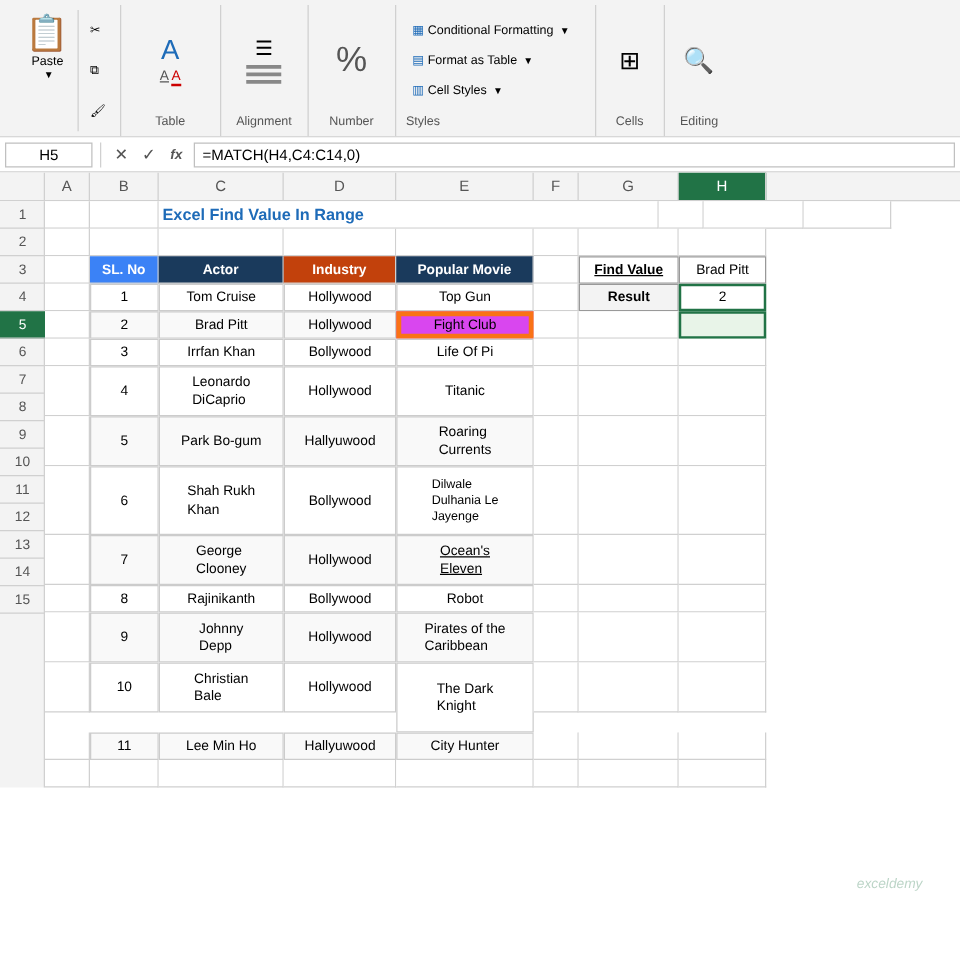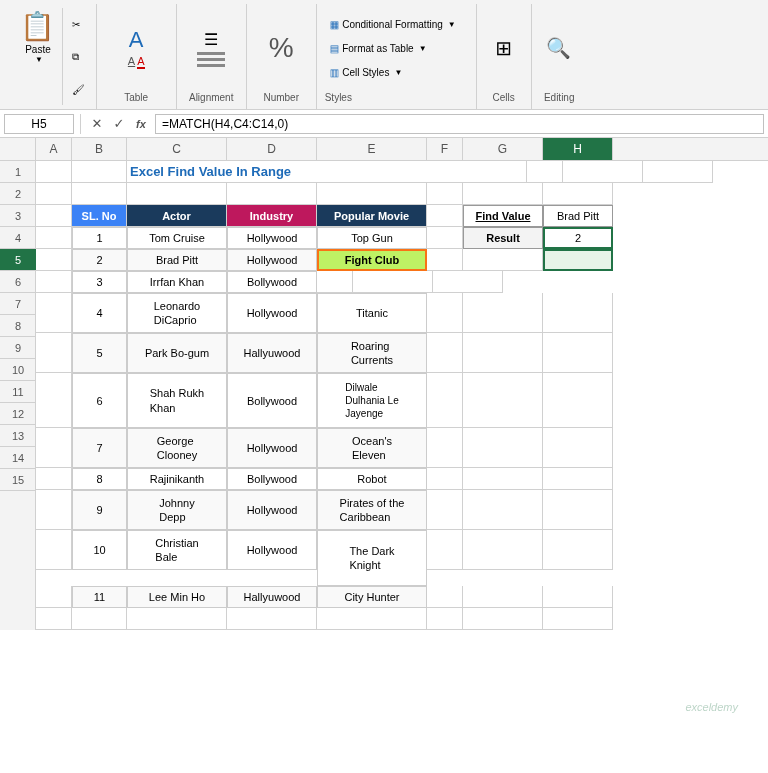--- a/index.html
+++ b/index.html
@@ -210,21 +210,21 @@
           <div class="grid-cell cw-E"></div>
           <div class="grid-cell cw-F"></div>
           <div class="grid-cell cw-G"></div>
           <div class="grid-cell cw-H"></div>
         </div>
 
         <div class="grid-row">
           <div class="grid-cell cw-A"></div>
           <div class="grid-cell cw-B center bold" style="background:#3b82f6; color:#fff; justify-content:center;">SL. No</div>
           <div class="grid-cell cw-C center bold" style="background:#1a3a5c; color:#fff; justify-content:center;">Actor</div>
-          <div class="grid-cell cw-D center bold" style="background:#be185d; color:#fff; justify-content:center;">Industry</div>
+          <div class="grid-cell cw-D center bold" style="background:#c2410c; color:#fff; justify-content:center;">Industry</div>
           <div class="grid-cell cw-E center bold" style="background:#1a3a5c; color:#fff; justify-content:center;">Popular Movie</div>
           <div class="grid-cell cw-F"></div>
           <div class="grid-cell cw-G center bold" style="border:1px solid #999;text-decoration:underline;">Find Value</div>
           <div class="grid-cell cw-H center" style="border:1px solid #999;">Brad Pitt</div>
         </div>
 
         <div class="grid-row">
           <div class="grid-cell cw-A"></div>
           <div class="grid-cell cw-B center" style="border:1px solid #ccc;">1</div>
           <div class="grid-cell cw-C center" style="border:1px solid #ccc;">Tom Cruise</div>
@@ -233,31 +233,32 @@
           <div class="grid-cell cw-F"></div>
           <div class="grid-cell cw-G center bold" style="border:1px solid #999; background:#f3f3f3;">Result</div>
           <div class="grid-cell cw-H center" style="border:2px solid #217346; background:#fff;">2</div>
         </div>
 
         <div class="grid-row">
           <div class="grid-cell cw-A"></div>
           <div class="grid-cell cw-B center" style="border:1px solid #ccc; background:#f9f9f9;">2</div>
           <div class="grid-cell cw-C center" style="border:1px solid #ccc; background:#f9f9f9;">Brad Pitt</div>
           <div class="grid-cell cw-D center" style="border:1px solid #ccc; background:#f9f9f9;">Hollywood</div>
-          <div class="grid-cell cw-E center" style="border:2px solid #f97316; background:#bef264;font-weight:bold;">Fight Club</div>
+          <div class="grid-cell cw-E center" style="border:4px solid #f97316; background:#d946ef;">Fight Club</div>
           <div class="grid-cell cw-F"></div>
           <div class="grid-cell cw-G"></div>
           <div class="grid-cell cw-H" style="border:2px solid #217346; background:#e8f4e8;"></div>
         </div>
 
         <div class="grid-row">
           <div class="grid-cell cw-A"></div>
           <div class="grid-cell cw-B center" style="border:1px solid #ccc;">3</div>
           <div class="grid-cell cw-C center" style="border:1px solid #ccc;">Irrfan Khan</div>
           <div class="grid-cell cw-D center" style="border:1px solid #ccc;">Bollywood</div>
+          <div class="grid-cell cw-E center" style="border:1px solid #ccc;">Life Of Pi</div>
           <div class="grid-cell cw-F"></div>
           <div class="grid-cell cw-G"></div>
           <div class="grid-cell cw-H"></div>
         </div>
 
         <div class="grid-row" style="height:auto;">
           <div class="grid-cell cw-A" style="height:40px;"></div>
           <div class="grid-cell cw-B center" style="border:1px solid #ccc; height:40px;">4</div>
           <div class="grid-cell cw-C center" style="border:1px solid #ccc; height:40px; line-height:1.3;">Leonardo<br>DiCaprio</div>
           <div class="grid-cell cw-D center" style="border:1px solid #ccc; height:40px;">Hollywood</div>
@@ -287,21 +288,21 @@
           <div class="grid-cell cw-F" style="height:55px;"></div>
           <div class="grid-cell cw-G" style="height:55px;"></div>
           <div class="grid-cell cw-H" style="height:55px;"></div>
         </div>
 
         <div class="grid-row">
           <div class="grid-cell cw-A" style="height:40px;"></div>
           <div class="grid-cell cw-B center" style="border:1px solid #ccc; height:40px; background:#f9f9f9;">7</div>
           <div class="grid-cell cw-C center" style="border:1px solid #ccc; height:40px; background:#f9f9f9; line-height:1.3;">George<br>Clooney</div>
           <div class="grid-cell cw-D center" style="border:1px solid #ccc; height:40px; background:#f9f9f9;">Hollywood</div>
-          <div class="grid-cell cw-E center" style="border:1px solid #ccc; height:40px; background:#f9f9f9; line-height:1.3;">Ocean's<br>Eleven</div>
+          <div class="grid-cell cw-E center" style="border:1px solid #ccc; height:40px; background:#f9f9f9; line-height:1.3;text-decoration:underline;">Ocean's<br>Eleven</div>
           <div class="grid-cell cw-F" style="height:40px;"></div>
           <div class="grid-cell cw-G" style="height:40px;"></div>
           <div class="grid-cell cw-H" style="height:40px;"></div>
         </div>
 
         <div class="grid-row">
           <div class="grid-cell cw-A"></div>
           <div class="grid-cell cw-B center" style="border:1px solid #ccc;">8</div>
           <div class="grid-cell cw-C center" style="border:1px solid #ccc;">Rajinikanth</div>
           <div class="grid-cell cw-D center" style="border:1px solid #ccc;">Bollywood</div>

